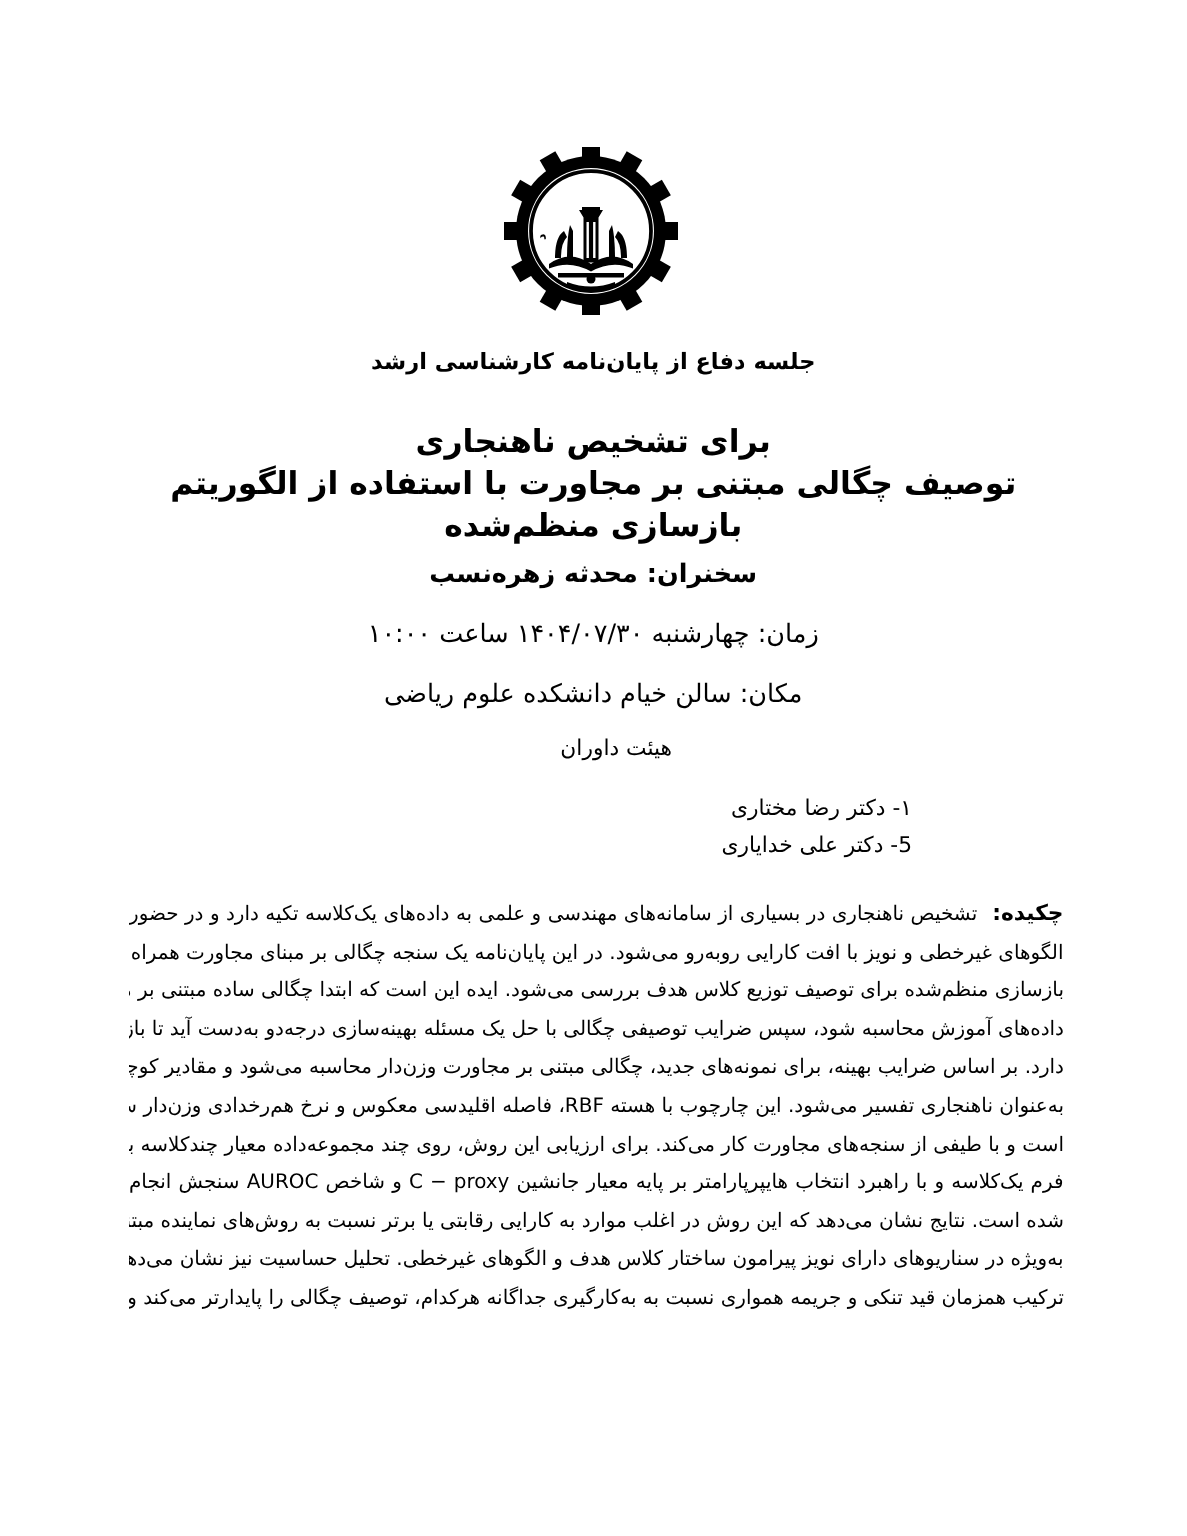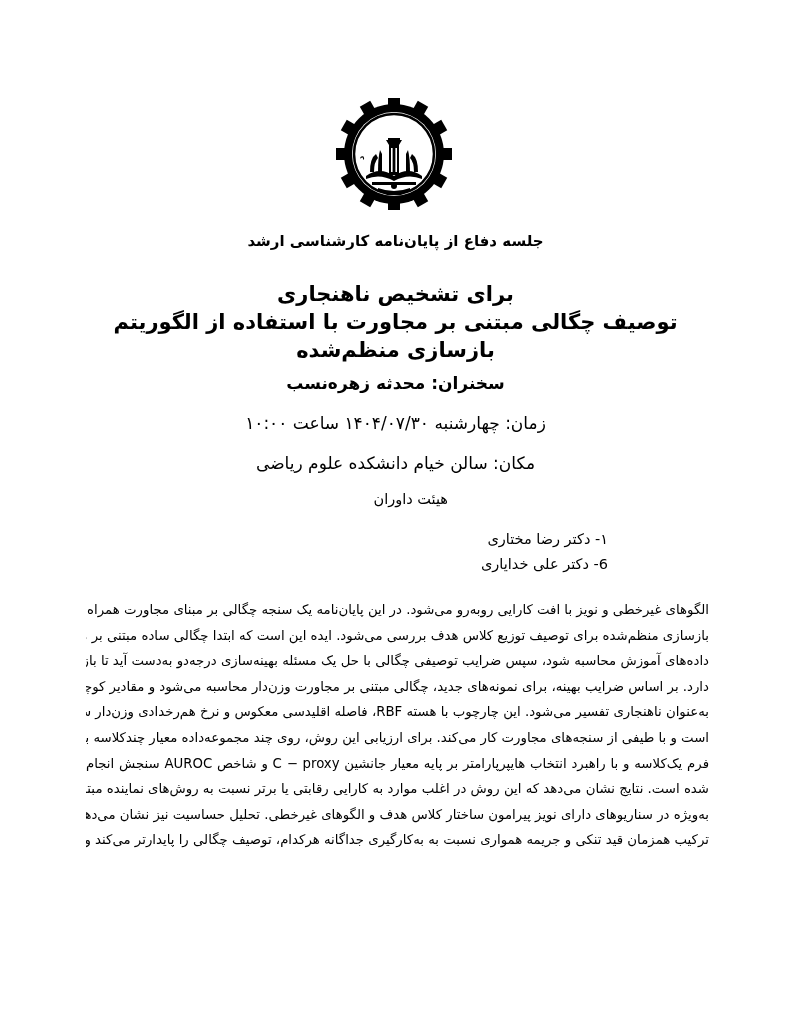--- a/index.html
+++ b/index.html
@@ -166,24 +166,25 @@
   </div>
 
   <div class="speaker">سخنران: محدثه زهره‌نسب</div>
 
   <div class="info-line time-line">زمان: چهارشنبه ۱۴۰۴/۰۷/۳۰ ساعت ۱۰:۰۰</div>
   <div class="info-line place-line">مکان: سالن خیام دانشکده علوم ریاضی</div>
 
   <div class="committee-heading">هیئت داوران</div>
   <ul class="committee-list">
     <li>۱- دکتر رضا مختاری</li>
-    <li>6- دکتر علی خدایاری</li>
+    <li>5- دکتر علی خدایاری</li>
   </ul>
 
   <div class="abstract">
+    <span class="abstract-line"><span class="abstract-label">چکیده:</span><span>تشخیص ناهنجاری در بسیاری از سامانه‌های مهندسی و علمی به داده‌های یک‌کلاسه تکیه دارد و در حضور</span></span>
     <span class="abstract-line">الگوهای غیرخطی و نویز با افت کارایی روبه‌رو می‌شود.  در این پایان‌نامه یک سنجه چگالی بر مبنای مجاورت همراه با</span>
     <span class="abstract-line">بازسازی منظم‌شده برای توصیف توزیع کلاس هدف بررسی می‌شود. ایده این است که ابتدا چگالی ساده مبتنی بر مجاورت</span>
     <span class="abstract-line">داده‌های آموزش محاسبه شود، سپس ضرایب توصیفی چگالی با حل یک مسئله بهینه‌سازی درجه‌دو به‌دست آید تا بازسازی</span>
     <span class="abstract-line">دارد.  بر اساس ضرایب بهینه، برای نمونه‌های جدید، چگالی مبتنی بر مجاورت وزن‌دار محاسبه می‌شود و مقادیر کوچک‌تر</span>
     <span class="abstract-line">به‌عنوان ناهنجاری تفسیر می‌شود.  این چارچوب با هسته RBF، فاصله اقلیدسی معکوس و نرخ هم‌رخدادی وزن‌دار سازگار</span>
     <span class="abstract-line">است و با طیفی از سنجه‌های مجاورت کار می‌کند.  برای ارزیابی این روش، روی چند مجموعه‌داده معیار چندکلاسه به</span>
     <span class="abstract-line">فرم یک‌کلاسه و با راهبرد انتخاب هایپرپارامتر بر پایه معیار جانشین C − proxy و شاخص AUROC سنجش انجام</span>
     <span class="abstract-line">شده است.  نتایج نشان می‌دهد که این روش در اغلب موارد به کارایی رقابتی یا برتر نسبت به روش‌های نماینده مبتنی</span>
     <span class="abstract-line">به‌ویژه در سناریوهای دارای نویز پیرامون ساختار کلاس هدف و الگوهای غیرخطی.  تحلیل حساسیت نیز نشان می‌دهد</span>
     <span class="abstract-line">ترکیب همزمان قید تنکی و جریمه همواری نسبت به به‌کارگیری جداگانه هرکدام، توصیف چگالی را پایدارتر می‌کند و از</span>

